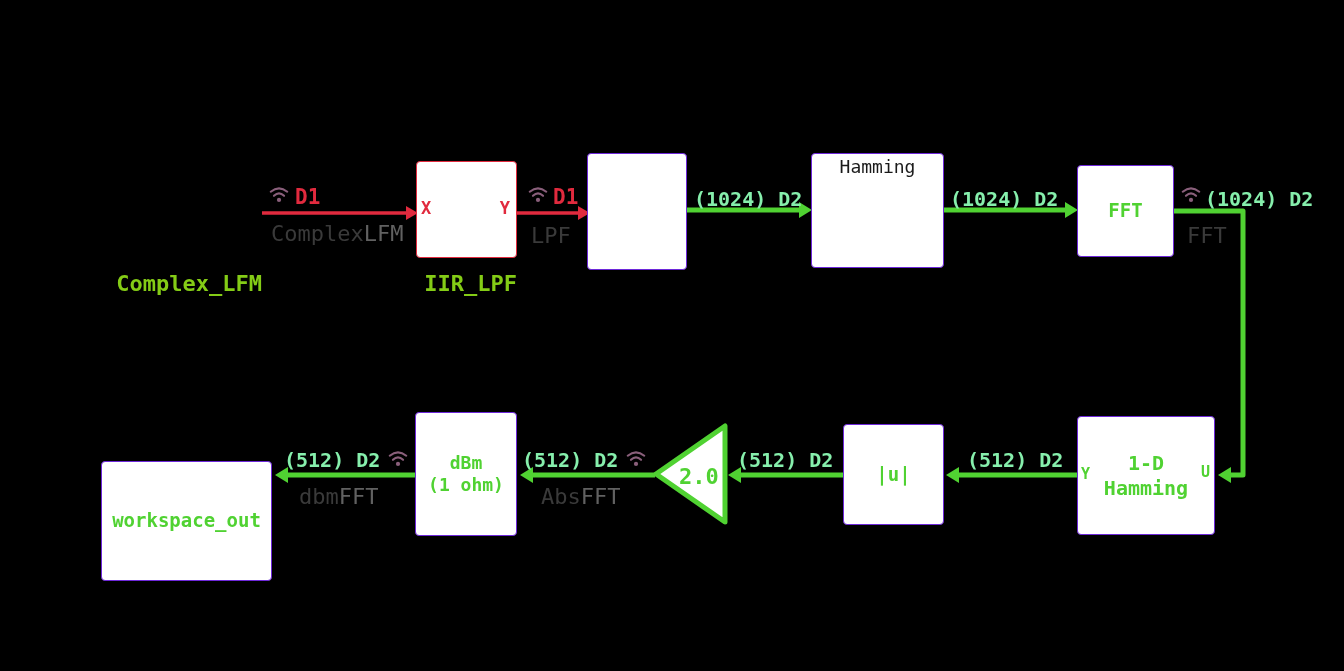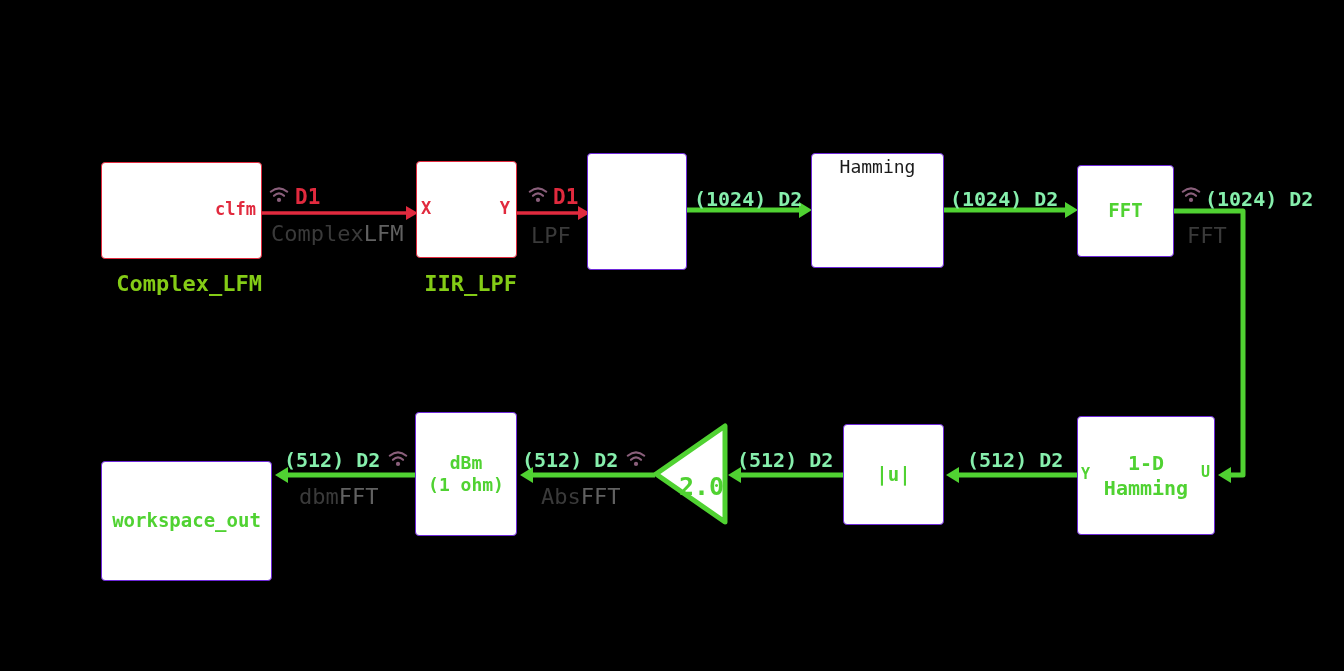--- a/index.html
+++ b/index.html
@@ -76,23 +76,20 @@
 
     <path d="M822,266 C850,258 856,184 877,184 C899,184 905,258 932,266" fill="none" stroke="#1a1a1a" stroke-width="2.8" stroke-linecap="round"></path>
 
     <use href="#wifi" x="268" y="183" width="22" height="22"></use>
     <use href="#wifi" x="527" y="183" width="22" height="22"></use>
     <use href="#wifi" x="1180" y="183" width="22" height="22"></use>
     <use href="#wifi" x="625" y="447" width="22" height="22"></use>
     <use href="#wifi" x="387" y="447" width="22" height="22"></use>
   </svg>
 
-  <div class="block red" style="left:101px;top:162px;width:161px;height:97px;">
-    <span class="port red" style="right:5px;top:36px;">clfm</span>
-  </div>
 
   <div class="block red" style="left:416px;top:161px;width:101px;height:97px;">
     <span class="port red" style="left:4px;top:36px;">X</span>
     <span class="port red" style="right:6px;top:36px;">Y</span>
   </div>
 
   <div class="block" style="left:587px;top:153px;width:100px;height:117px;"></div>
 
   <div class="block" style="left:811px;top:153px;width:133px;height:115px;align-items:flex-start;">
     <span class="hammingtitle" style="margin-top:2px;">Hamming</span>
@@ -115,21 +112,21 @@
 
   <div class="block" style="left:415px;top:412px;width:102px;height:124px;">
     <span class="blocktext" style="font-size:18px;"><span>dBm</span><br>
           <span>(1 ohm)</span></span>
   </div>
 
   <div class="block" style="left:101px;top:413px;width:171px;height:120px;margin-top:48px;">
     <span class="blocktext" style="font-size:19px;">workspace_out</span>
   </div>
 
-  <div class="lbl blocktext" style="left:679px;top:463px;font-size:25px;margin-top:8px;">2.0</div>
+  <div class="lbl blocktext" style="left:679px;top:463px;font-size:22px;">2.0</div>
 
   <div class="lbl blockname" style="left:101px;top:271px;width:161px;">Complex_LFM</div>
   <div class="lbl blockname" style="left:416px;top:271px;width:101px;">IIR_LPF</div>
 
   <div class="lbl dim red" style="left:295px;top:185px;">D1</div>
   <div class="lbl dim red" style="left:553px;top:185px;">D1</div>
   <div class="lbl dim" style="left:694px;top:187px;">(1024) D2</div>
   <div class="lbl dim" style="left:950px;top:187px;">(1024) D2</div>
   <div class="lbl dim" style="left:1205px;top:187px;">(1024) D2</div>
   <div class="lbl dim" style="left:967px;top:448px;">(512) D2</div>

